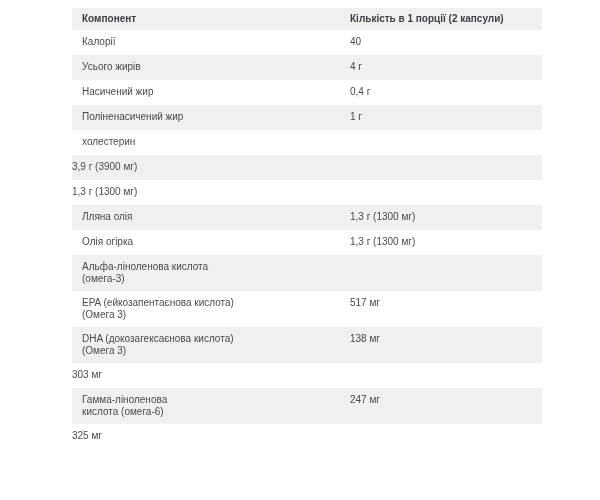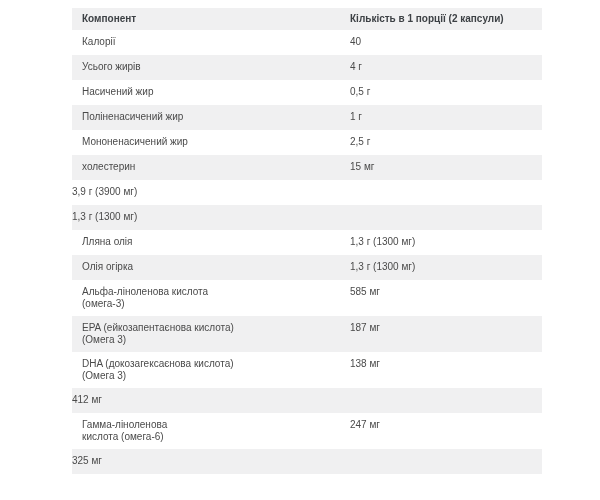--- a/index.html
+++ b/index.html
@@ -71,62 +71,56 @@
         <div class="row">
     <div class="cell label">Калорії</div>
     <div class="cell value">40</div>
   </div>
         <div class="row">
     <div class="cell label">Усього жирів</div>
     <div class="cell value">4 г</div>
   </div>
         <div class="row">
     <div class="cell label">Насичений жир</div>
-    <div class="cell value">0,5 г</div>
+    <div class="cell value">0,4 г</div>
   </div>
         <div class="row">
     <div class="cell label">Поліненасичений жир</div>
     <div class="cell value">1 г</div>
   </div>
         <div class="row">
-    <div class="cell label">Мононенасичений жир</div>
-    <div class="cell value">2,5 г</div>
-  </div>
-        <div class="row">
     <div class="cell label">холестерин</div>
-    <div class="cell value">15 мг</div>
   </div>
         <div class="row">
     <div class="cell value">3,9 г (3900 мг)</div>
   </div>
         <div class="row">
     <div class="cell value">1,3 г (1300 мг)</div>
   </div>
         <div class="row">
     <div class="cell label">Лляна олія</div>
     <div class="cell value">1,3 г (1300 мг)</div>
   </div>
         <div class="row">
     <div class="cell label">Олія огірка</div>
     <div class="cell value">1,3 г (1300 мг)</div>
   </div>
         <div class="row">
     <div class="cell label">Альфа-ліноленова кислота<br>(омега-3)</div>
-    <div class="cell value">585 мг</div>
   </div>
         <div class="row">
     <div class="cell label">EPA (ейкозапентаєнова кислота)<br>(Омега 3)</div>
-    <div class="cell value">187 мг</div>
+    <div class="cell value">517 мг</div>
   </div>
         <div class="row">
     <div class="cell label">DHA (докозагексаєнова кислота)<br>(Омега 3)</div>
     <div class="cell value">138 мг</div>
   </div>
         <div class="row">
-    <div class="cell value">412 мг</div>
+    <div class="cell value">303 мг</div>
   </div>
         <div class="row">
     <div class="cell label">Гамма-ліноленова<br>кислота (омега-6)</div>
     <div class="cell value">247 мг</div>
   </div>
         <div class="row">
     <div class="cell value">325 мг</div>
   </div>
       </div>
   </div>

